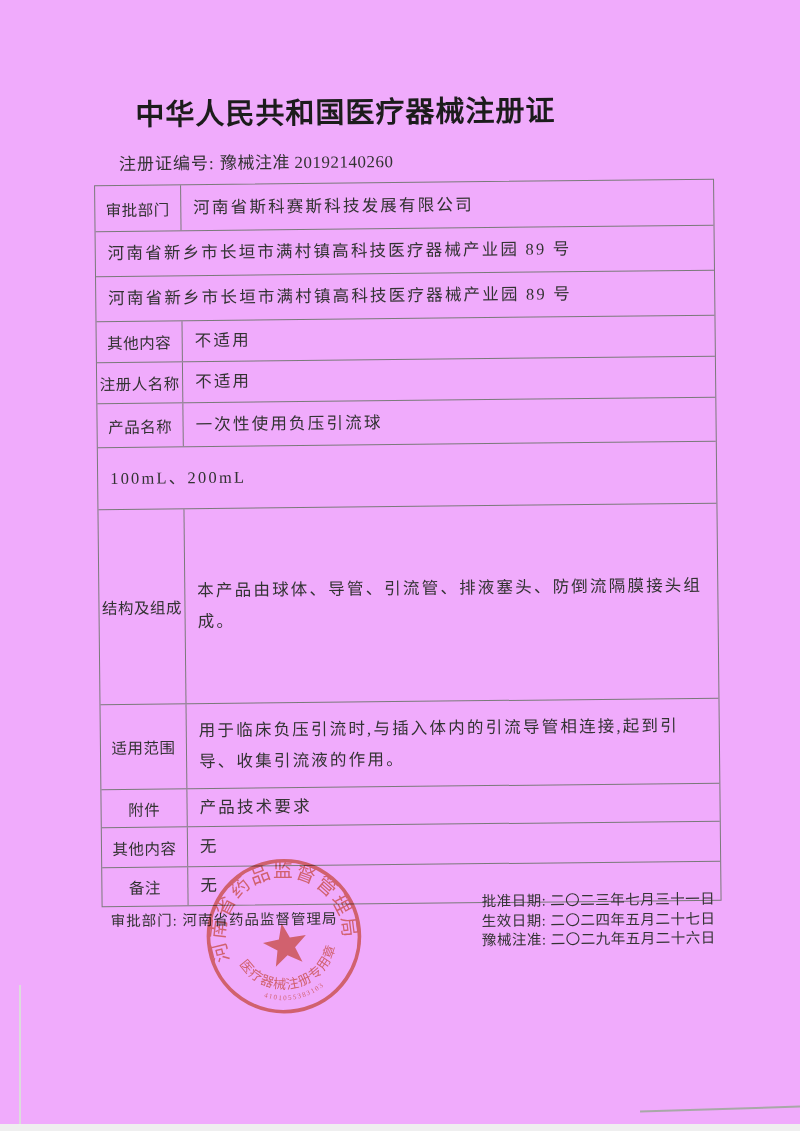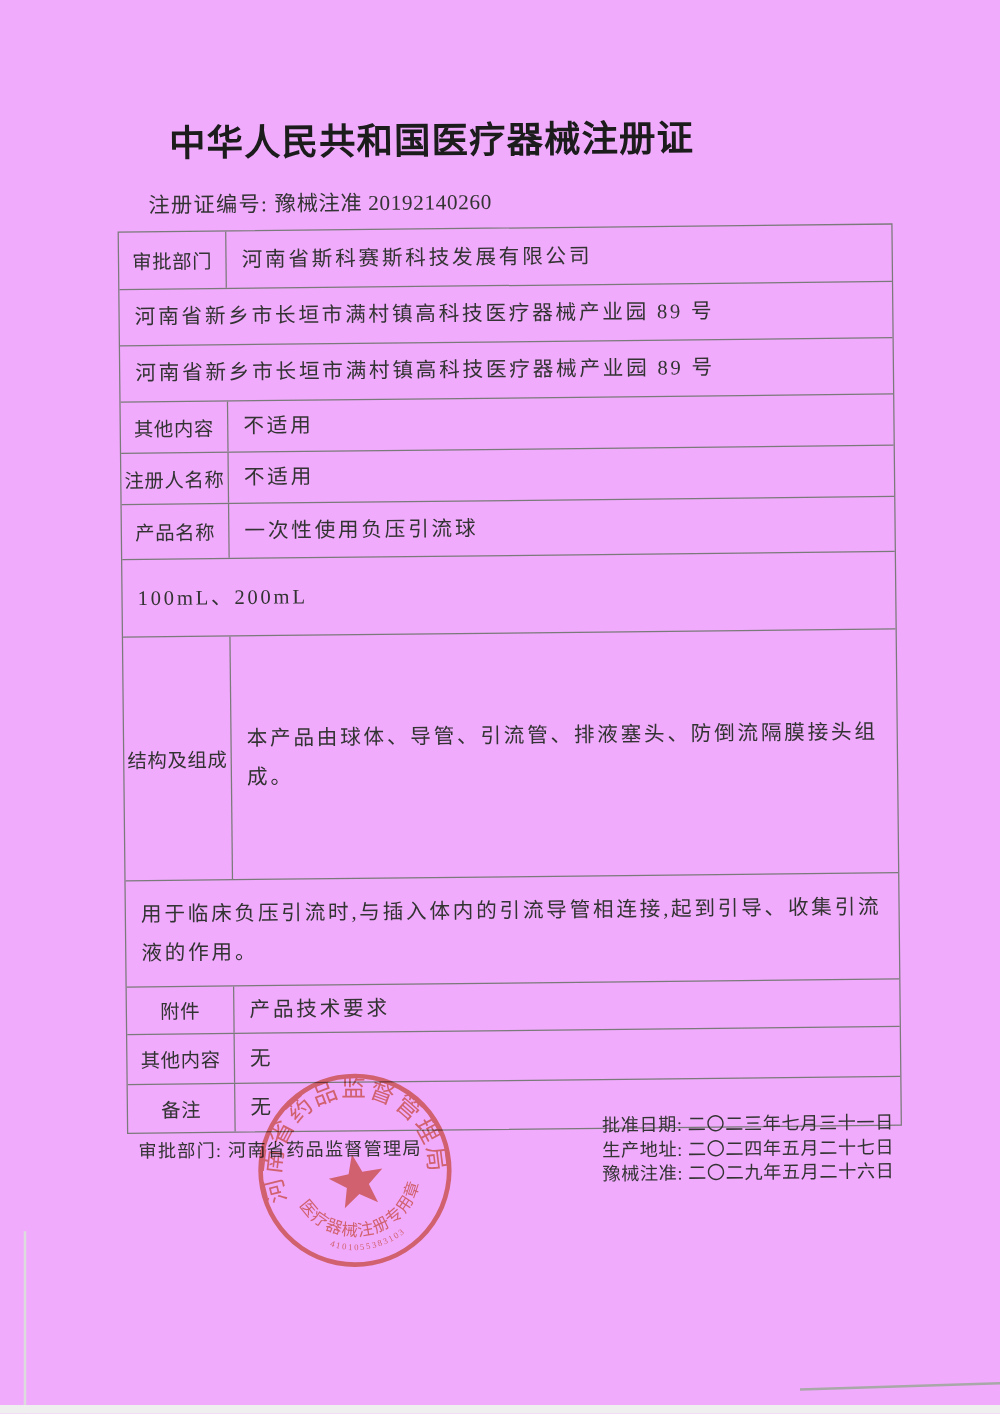--- a/index.html
+++ b/index.html
@@ -88,41 +88,42 @@
         <div class="cell-value">一次性使用负压引流球</div>
       </div>
       <div class="row r6">
         <div class="cell-value">100mL、200mL</div>
       </div>
       <div class="row r7">
         <div class="cell-label">结构及组成</div>
         <div class="cell-value">本产品由球体、导管、引流管、排液塞头、防倒流隔膜接头组成。</div>
       </div>
       <div class="row r8">
+        <div class="cell-label">适用范围</div>
         <div class="cell-value">用于临床负压引流时,与插入体内的引流导管相连接,起到引导、收集引流液的作用。</div>
       </div>
       <div class="row r9">
         <div class="cell-label">附件</div>
         <div class="cell-value">产品技术要求</div>
       </div>
       <div class="row r10">
         <div class="cell-label">其他内容</div>
         <div class="cell-value">无</div>
       </div>
       <div class="row r11">
         <div class="cell-label">备注</div>
         <div class="cell-value">无</div>
       </div>
     </div>
 
     <div class="approval-line"><span>审批部门:</span> <span>河南省药品监督管理局</span></div>
 
     <div class="dates">
       <div class="date-line"><span>批准日期:</span> <span>二〇二三年七月三十一日</span></div>
-      <div class="date-line"><span>生产地址:</span> <span>二〇二四年五月二十七日</span></div>
+      <div class="date-line"><span>生效日期:</span> <span>二〇二四年五月二十七日</span></div>
       <div class="date-line"><span>豫械注准:</span> <span>二〇二九年五月二十六日</span></div>
     </div>
 
     <svg class="seal" viewBox="0 0 200 200" aria-hidden="true">
       <defs>
         <path id="sealTopArc" d="M 30.5 118.6 A 72 72 0 1 1 169.5 118.6"></path>
         <path id="sealBottomArc" d="M 42 127.1 A 64 64 0 0 0 158 127.1"></path>
         <path id="sealSerialArc" d="M 40.3 150.1 A 78 78 0 0 0 159.7 150.1"></path>
       </defs>
       <circle cx="100" cy="100" r="92" fill="none" stroke-width="4.5" stroke="#c9504e"></circle>

